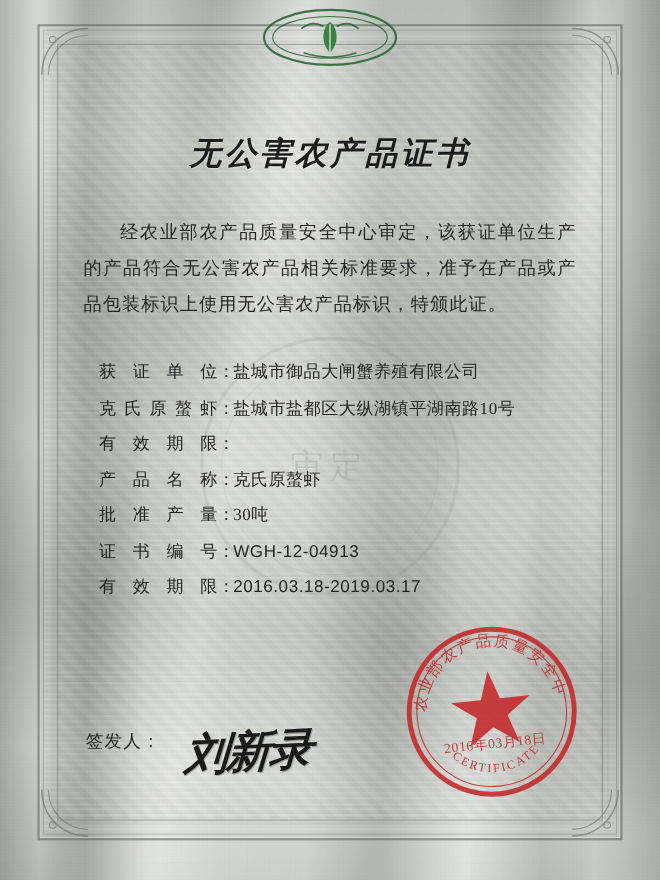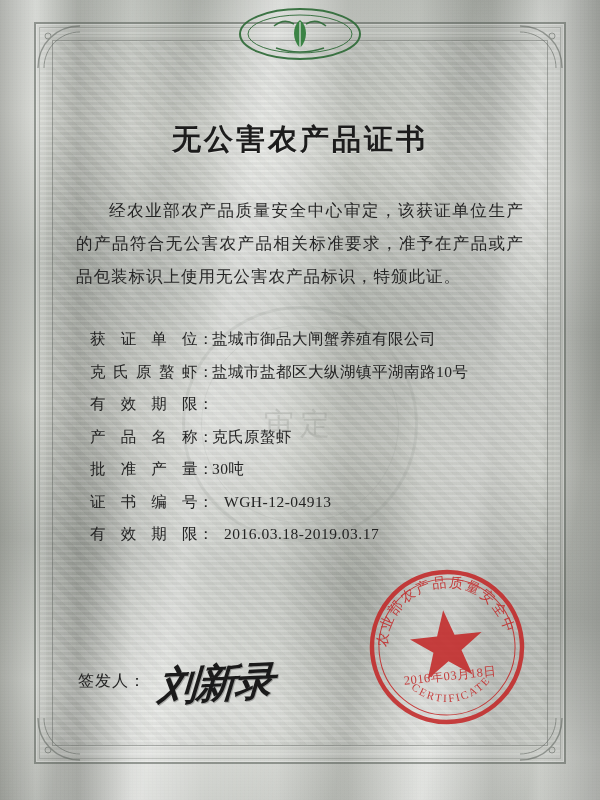--- a/index.html
+++ b/index.html
@@ -161,20 +161,21 @@
   }
   .doc-title {
     text-align: center;
     font-size: 29px;
     font-weight: bold;
     letter-spacing: 3px;
     color: #1c1c1c;
     margin: 0 0 34px 0;
     text-shadow: 0 1px 0 rgba(255,255,255,0.35);
     font-family: "Liberation Serif", "DejaVu Serif", serif;
+    font-style: italic;
   }
   .body-text {
     font-size: 16.5px;
     line-height: 2.0;
     letter-spacing: 1px;
     text-align: justify;
     text-indent: 2em;
     color: #262626;
     margin: 0 6px 30px 6px;
   }
@@ -200,33 +201,32 @@
   .field-colon {
     width: 14px;
     flex: 0 0 14px;
     text-align: center;
   }
   .field-value {
     flex: 1 1 auto;
     white-space: nowrap;
   }
   .mono-val {
-    font-family: Liberation Serif, serif;
+    font-family: Liberation Sans, sans-serif;
     letter-spacing: 0.5px;
-    margin-left: 12px;
   }
 
   
   .sign-area {
     position: absolute;
     left: 78px;
     bottom: 96px;
     display: flex;
-    align-items: center;
-    gap: 12px;
+    align-items: flex-start;
+    gap: 22px;
   }
   .sign-label {
     font-size: 16px;
     letter-spacing: 1px;
     color: #242424;
     padding-bottom: 6px;
   }
   .signature {
     font-size: 40px;
     line-height: 1;

